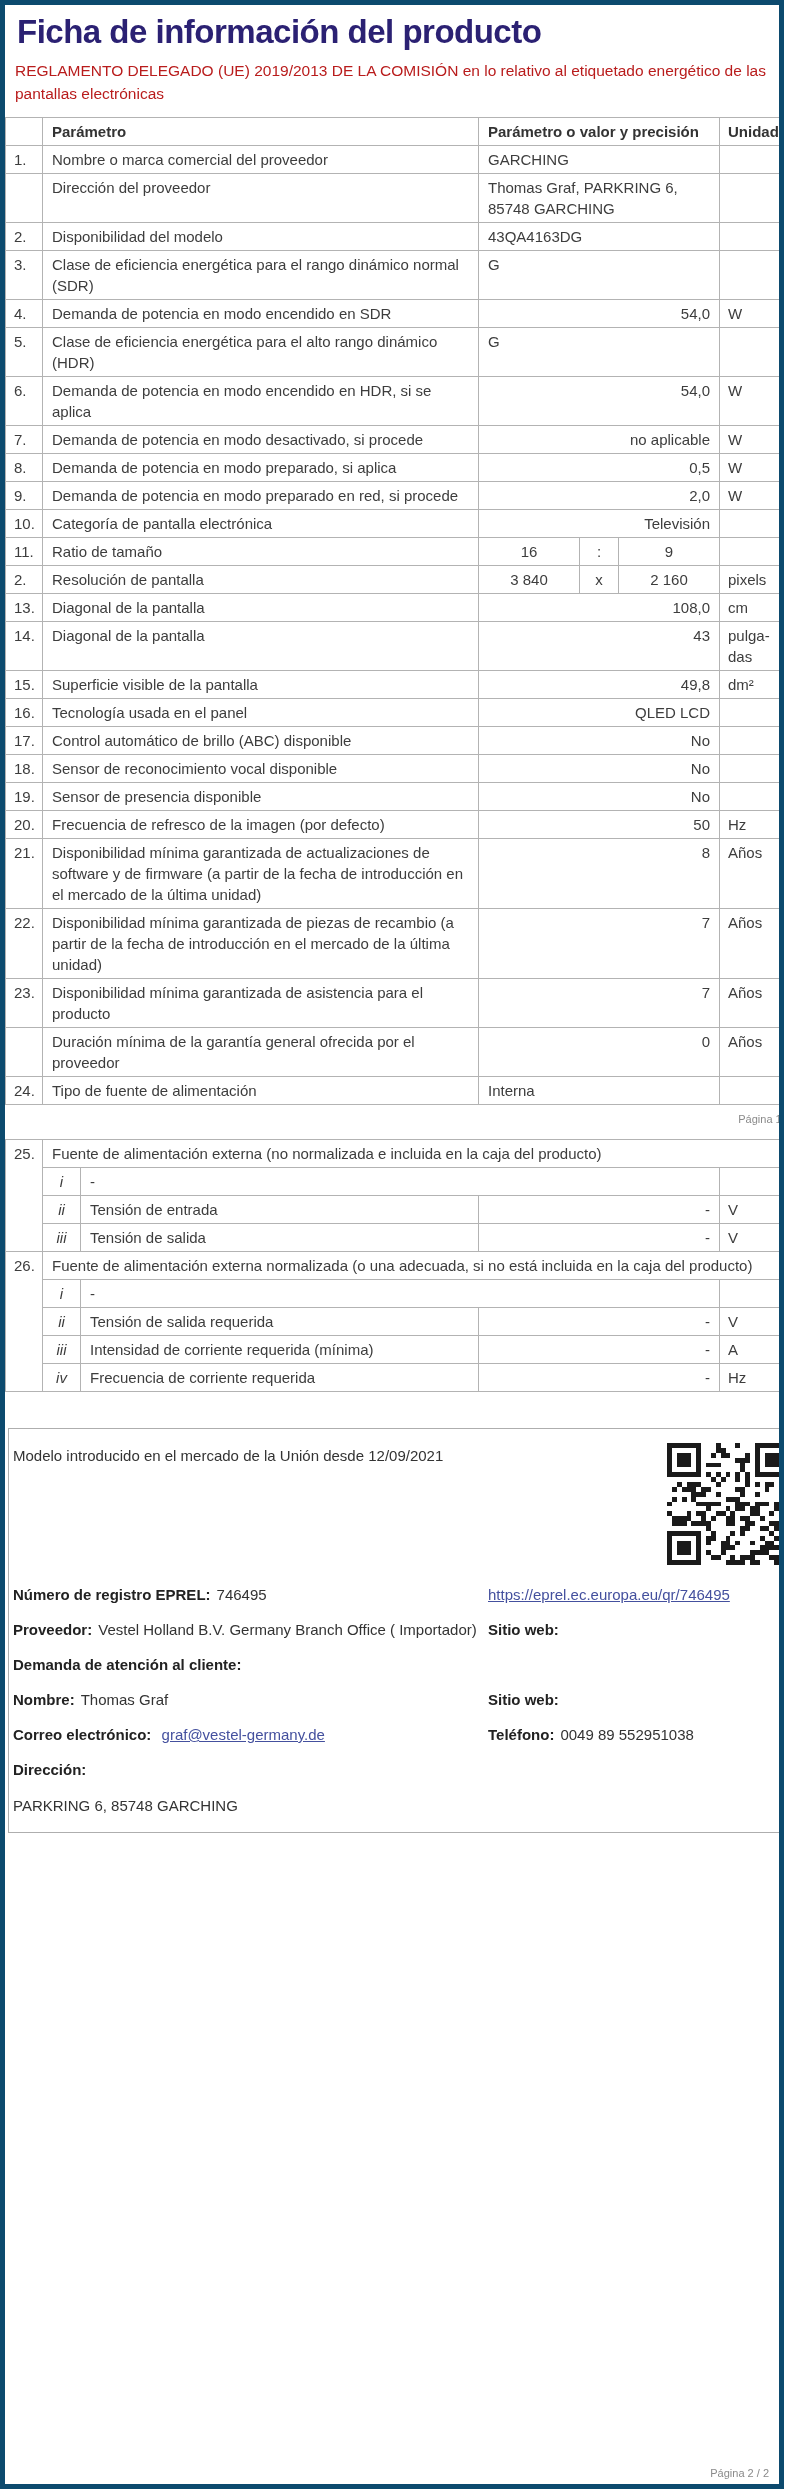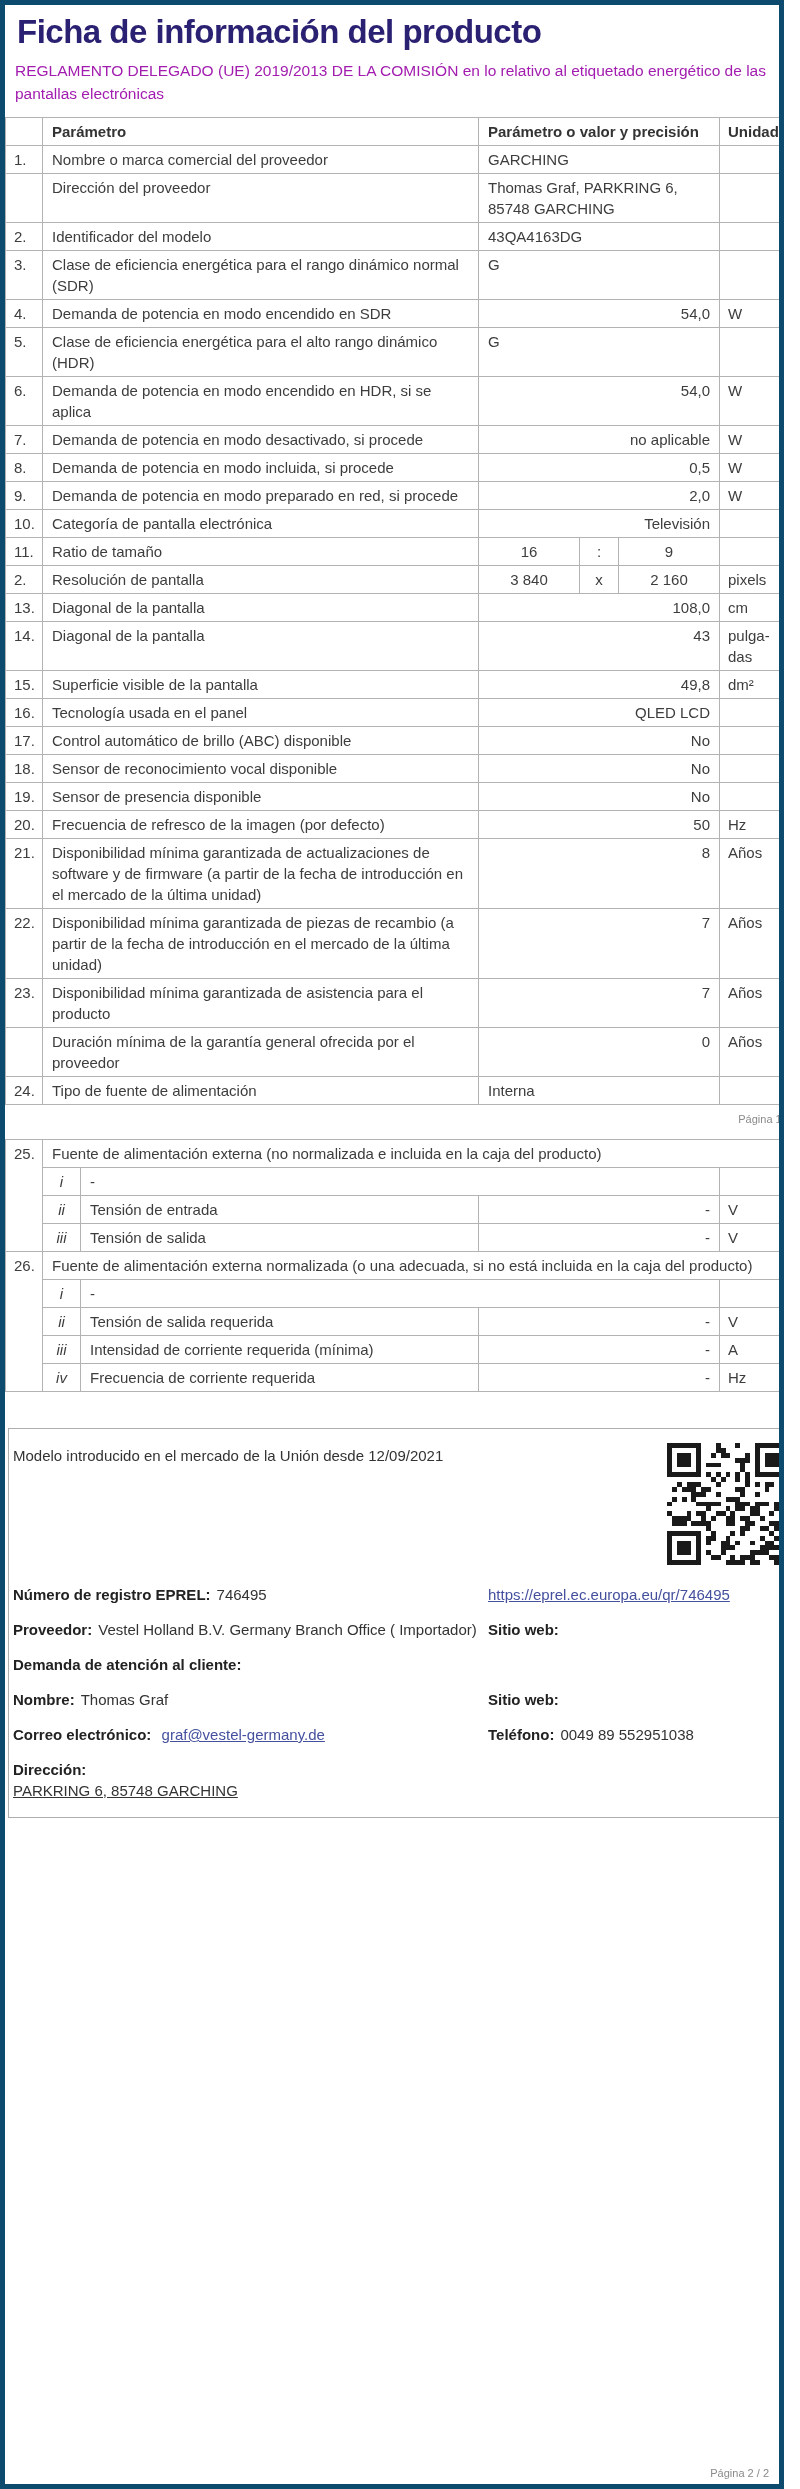--- a/index.html
+++ b/index.html
@@ -1,21 +1,21 @@
 <!DOCTYPE html>
 <html lang="es"><head>
 <meta charset="utf-8">
 <style>
   html,body{margin:0;padding:0;background:#fff;}
   body{font-family:"Liberation Sans", sans-serif; color:#3d3d3d; -webkit-font-smoothing:antialiased;}
   .page{width:784px;height:2489px;position:relative;box-sizing:border-box;background:#fff;
         border:5px solid #0c4a6e;overflow:hidden;}
   
   .title{margin:8px 0 0 12px;font-size:33px;line-height:38px;font-weight:bold;color:#2b2173;letter-spacing:-0.5px;}
-  .subtitle{margin:8px 0 0 10px;width:772px;font-size:15.5px;line-height:23px;color:#a21caf;}
+  .subtitle{margin:8px 0 0 10px;width:772px;font-size:15.5px;line-height:23px;color:#b91c1c;}
   
   table{border-collapse:collapse;table-layout:fixed;margin-left:0;width:786px;}
   .t1{margin-top:12px;}
   td,th{border:1px solid #b3b3b3;vertical-align:top;font-size:15px;line-height:21px;
         padding:3px 9px;word-wrap:break-word;}
   th{font-weight:bold;color:#333;text-align:left;}
   .c-num{padding:3px 4px 3px 8px;}
   .c-param{hyphens:auto;}
   .c-unit{padding:3px 4px 3px 8px;}
   .vl{text-align:left;}
@@ -29,21 +29,21 @@
   
   .ibox{position:relative;box-sizing:border-box;width:794px;margin:36px 0 0 3px;
         border:1px solid #aeaeae;padding:16px 4px;font-size:15px;line-height:21px;color:#333;}
   .qr{position:absolute;top:14px;right:12px;}
   .market{margin-bottom:118px;}
   .ib-grid{display:grid;grid-template-columns:475px 1fr;margin-bottom:14px;}
   .ib-grid.last{margin-bottom:0;}
   .b{font-weight:bold;color:#222;}
   .v{margin-left:6px;}
   .lnk{color:#44509e;cursor:pointer;}
-  .addr-line{margin-top:0;text-decoration:underline;}
+  .addr-line{margin-top:15px;}
 </style>
 </head>
 <body>
 
 <div class="page">
 
   <h1 class="title">Ficha de información del producto</h1>
   <p class="subtitle">REGLAMENTO DELEGADO (UE) 2019/2013 DE LA COMISIÓN en lo relativo al etiquetado energético de las pantallas electrónicas</p>
 
   <table class="t1">
@@ -71,21 +71,21 @@
         <td class="c-unit"></td>
       </tr>
       <tr>
         <td class="c-num"></td>
         <td class="c-param">Dirección del proveedor</td>
         <td colspan="3" class="vl">Thomas Graf, PARKRING 6, 85748 GARCHING</td>
         <td class="c-unit"></td>
       </tr>
       <tr>
         <td class="c-num">2.</td>
-        <td class="c-param">Identificador del modelo</td>
+        <td class="c-param">Disponibilidad del modelo</td>
         <td colspan="3" class="vl">43QA4163DG</td>
         <td class="c-unit"></td>
       </tr>
       <tr>
         <td class="c-num">3.</td>
         <td class="c-param">Clase de eficiencia energética para el rango dinámico normal (SDR)</td>
         <td colspan="3" class="vl">G</td>
         <td class="c-unit"></td>
       </tr>
       <tr>
@@ -107,21 +107,21 @@
         <td class="c-unit">W</td>
       </tr>
       <tr>
         <td class="c-num">7.</td>
         <td class="c-param">Demanda de potencia en modo desactivado, si procede</td>
         <td colspan="3" class="vr">no aplicable</td>
         <td class="c-unit">W</td>
       </tr>
       <tr>
         <td class="c-num">8.</td>
-        <td class="c-param">Demanda de potencia en modo incluida, si procede</td>
+        <td class="c-param">Demanda de potencia en modo preparado, si aplica</td>
         <td colspan="3" class="vr">0,5</td>
         <td class="c-unit">W</td>
       </tr>
       <tr>
         <td class="c-num">9.</td>
         <td class="c-param">Demanda de potencia en modo preparado en red, si procede</td>
         <td colspan="3" class="vr">2,0</td>
         <td class="c-unit">W</td>
       </tr>
       <tr>

